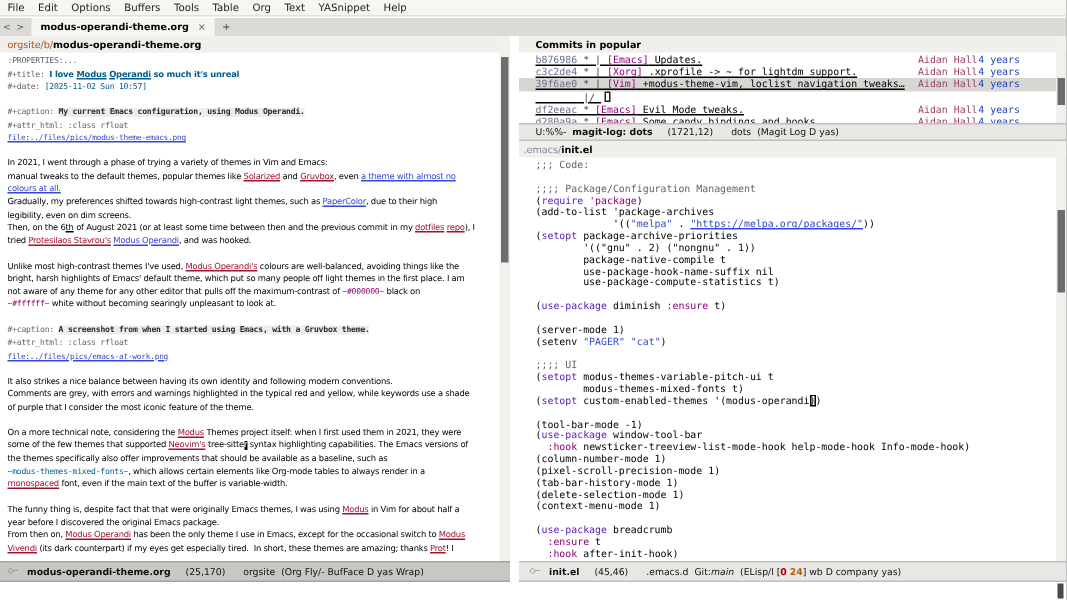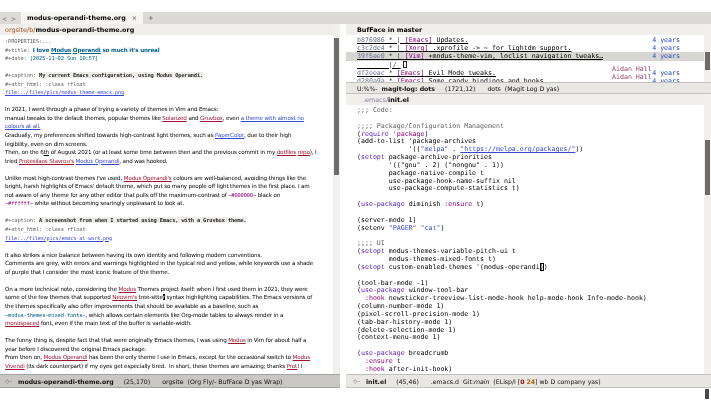--- a/index.html
+++ b/index.html
@@ -59,21 +59,21 @@
   
   #magit-body{position:absolute;left:346px;top:35px;width:358px;height:47px;overflow:hidden;
               padding:1px 0 0 0;box-sizing:border-box;
               font-family:"DejaVu Sans Mono",monospace;font-size:6.6px;white-space:pre;}
   .commit-row{position:relative;height:8.2px;line-height:8.2px;padding-left:11px;text-decoration:underline;}
   .commit-row.selected{background:#d8d6d3;}
   .c-hash{color:#6a708e;}
   .c-graph{color:#3f3f3f;}
   .c-tag{color:#8f0075;}
   .c-msg{color:#000;}
-  .c-author{position:absolute;left:266px;top:0;color:#9a4569;margin-top:29px;}
+  .c-author{position:absolute;left:266px;top:0;color:#9a4569;}
   .c-age{position:absolute;right:24px;top:0;color:#2544bb;}
   
   #code-body{position:absolute;left:346px;top:105px;width:358px;height:269px;overflow:hidden;
              padding:2px 0 0 11px;box-sizing:border-box;
              font-family:"DejaVu Sans Mono",monospace;font-size:6.6px;white-space:pre;}
   #code-body .tline{height:7.85px;line-height:7.85px;}
   .s-cm{color:#646464;}
   .s-kw{color:#531ab6;}
   .s-bi{color:#8f0075;}
   .s-st{color:#3548cf;}
@@ -83,20 +83,32 @@
   .hollow-cursor{display:inline-block;width:4px;height:7px;border:1px solid #222;
                  vertical-align:middle;box-sizing:border-box;margin-left:2px;}
   
   #echo{position:absolute;left:0;top:388px;width:711px;height:12px;background:#fff;}
 </style>
 </head>
 <body>
 
 <div id="frame">
 
+  <div class="menubar">
+    <span>File</span>
+    <span>Edit</span>
+    <span>Options</span>
+    <span>Buffers</span>
+    <span>Tools</span>
+    <span>Table</span>
+    <span>Org</span>
+    <span>Text</span>
+    <span>YASnippet</span>
+    <span>Help</span>
+  </div>
 
   <div class="tabbar" style="top:12px;">
     <span class="tab-arrow">&lt;</span>
     <span class="tab-arrow">&gt;</span>
     <span class="tab">
       <span>modus-operandi-theme.org</span>
       <span class="tab-close">×</span>
     </span>
     <span class="tab-new">+</span>
   </div>
@@ -114,37 +126,37 @@
   <div class="modeline active" style="left:0;top:374px;width:340px;">
     <span class="ml-icon">◇–</span>
     <span class="ml-buf">modus-operandi-theme.org</span>
     <span class="ml-pos">(25,170)</span>
     <span class="ml-proj">orgsite</span>
     <span></span>
     <span>(Org Fly/- BufFace D yas Wrap)</span>
   </div>
 
   <div class="headerline" style="left:346px;top:24px;width:365px;padding-left:11px;font-weight:bold;">
-    <span>BufFace in master</span>
+    <span>Commits in popular</span>
   </div>
 
   <div id="magit-body"><div class="commit-row"><span class="c-hash">b876986</span><span class="c-graph"> * | </span><span class="c-tag">[Emacs]</span><span class="c-msg"> Updates.</span><span class="c-author">Aidan Hall</span><span class="c-age">4 years</span></div><div class="commit-row"><span class="c-hash">c3c2de4</span><span class="c-graph"> * | </span><span class="c-tag">[Xorg]</span><span class="c-msg"> .xprofile -&gt; ~ for lightdm support.</span><span class="c-author">Aidan Hall</span><span class="c-age">4 years</span></div><div class="commit-row selected"><span class="c-hash">39f6ae0</span><span class="c-graph"> * | </span><span class="c-tag">[Vim]</span><span class="c-msg"> +modus-theme-vim, loclist navigation tweaks…</span><span class="c-author">Aidan Hall</span><span class="c-age">4 years</span></div><div class="commit-row"><span class="c-hash">       </span><span class="c-graph"> |/ </span><span class="c-tag"></span><span class="c-msg"></span><span class="hollow-cursor"></span></div><div class="commit-row"><span class="c-hash">df2eeac</span><span class="c-graph"> * </span><span class="c-tag">[Emacs]</span><span class="c-msg"> Evil Mode tweaks.</span><span class="c-author">Aidan Hall</span><span class="c-age">4 years</span></div><div class="commit-row"><span class="c-hash">d280a9a</span><span class="c-graph"> * </span><span class="c-tag">[Emacs]</span><span class="c-msg"> Some candy bindings and hooks</span><span class="c-author">Aidan Hall</span><span class="c-age">4 years</span></div></div>
 
   <div class="sb-track" style="left:704px;top:24px;width:7px;height:58px;"></div>
   <div class="sb-thumb" style="left:705px;top:52px;width:5px;height:18px;"></div>
 
   <div class="modeline inactive" style="left:346px;top:82px;width:365px;height:12px;padding-left:11px;">
     <span>U:%%-  </span>
     <span class="ml-buf">magit-log: dots</span>
     <span class="ml-pos">(1721,12)</span>
     <span class="ml-proj">dots</span>
     <span>(Magit Log D yas)</span>
   </div>
 
-  <div class="headerline" style="left:346px;top:94px;width:365px;padding-left:17px;">
+  <div class="headerline" style="left:346px;top:94px;width:365px;padding-left:3px;">
     <span class="hdr-dir-cool">.emacs/</span>
       <span class="hdr-file">init.el</span>
   </div>
 
   <div id="code-body"><div class="tline"><span class="s-cm">;;; Code:</span></div><div class="tline"></div><div class="tline"><span class="s-cm">;;;; Package/Configuration Management</span></div><div class="tline"><span class="s-pl">(</span><span class="s-kw">require</span><span class="s-pl"> </span><span class="s-bi">'package</span><span class="s-pl">)</span></div><div class="tline"><span class="s-pl">(add-to-list 'package-archives</span></div><div class="tline"><span class="s-pl">             '((</span><span class="s-st">"melpa"</span><span class="s-pl"> . </span><span class="s-su">"https://melpa.org/packages/"</span><span class="s-pl">))</span></div><div class="tline"><span class="s-pl">(</span><span class="s-kw">setopt</span><span class="s-pl"> package-archive-priorities</span></div><div class="tline"><span class="s-pl">        '(("gnu" . 2) ("nongnu" . 1))</span></div><div class="tline"><span class="s-pl">        package-native-compile t</span></div><div class="tline"><span class="s-pl">        use-package-hook-name-suffix nil</span></div><div class="tline"><span class="s-pl">        use-package-compute-statistics t)</span></div><div class="tline"></div><div class="tline"><span class="s-pl">(</span><span class="s-kw">use-package</span><span class="s-pl"> diminish </span><span class="s-bi">:ensure</span><span class="s-pl"> t)</span></div><div class="tline"></div><div class="tline"><span class="s-pl">(server-mode 1)</span></div><div class="tline"><span class="s-pl">(setenv </span><span class="s-st">"PAGER"</span><span class="s-pl"> </span><span class="s-st">"cat"</span><span class="s-pl">)</span></div><div class="tline"></div><div class="tline"><span class="s-cm">;;;; UI</span></div><div class="tline"><span class="s-pl">(</span><span class="s-kw">setopt</span><span class="s-pl"> modus-themes-variable-pitch-ui t</span></div><div class="tline"><span class="s-pl">        modus-themes-mixed-fonts t)</span></div><div class="tline"><span class="s-pl">(</span><span class="s-kw">setopt</span><span class="s-pl"> custom-enabled-themes '(modus-operandi</span><span class="s-hc">)</span><span class="s-pl">)</span></div><div class="tline"></div><div class="tline"><span class="s-pl">(tool-bar-mode -1)</span></div><div class="tline"><span class="s-pl">(</span><span class="s-kw">use-package</span><span class="s-pl"> window-tool-bar</span></div><div class="tline"><span class="s-pl">  </span><span class="s-bi">:hook</span><span class="s-pl"> newsticker-treeview-list-mode-hook help-mode-hook Info-mode-hook)</span></div><div class="tline"><span class="s-pl">(column-number-mode 1)</span></div><div class="tline"><span class="s-pl">(pixel-scroll-precision-mode 1)</span></div><div class="tline"><span class="s-pl">(tab-bar-history-mode 1)</span></div><div class="tline"><span class="s-pl">(delete-selection-mode 1)</span></div><div class="tline"><span class="s-pl">(context-menu-mode 1)</span></div><div class="tline"></div><div class="tline"><span class="s-pl">(</span><span class="s-kw">use-package</span><span class="s-pl"> breadcrumb</span></div><div class="tline"><span class="s-pl">  </span><span class="s-bi">:ensure</span><span class="s-pl"> t</span></div><div class="tline"><span class="s-pl">  </span><span class="s-bi">:hook</span><span class="s-pl"> after-init-hook)</span></div></div>
 
   <div class="sb-track" style="left:704px;top:94px;width:7px;height:280px;"></div>
   <div class="sb-thumb" style="left:705px;top:140px;width:5px;height:55px;"></div>
 
   <div class="modeline inactive" style="left:346px;top:374px;width:365px;padding-left:2px;">

